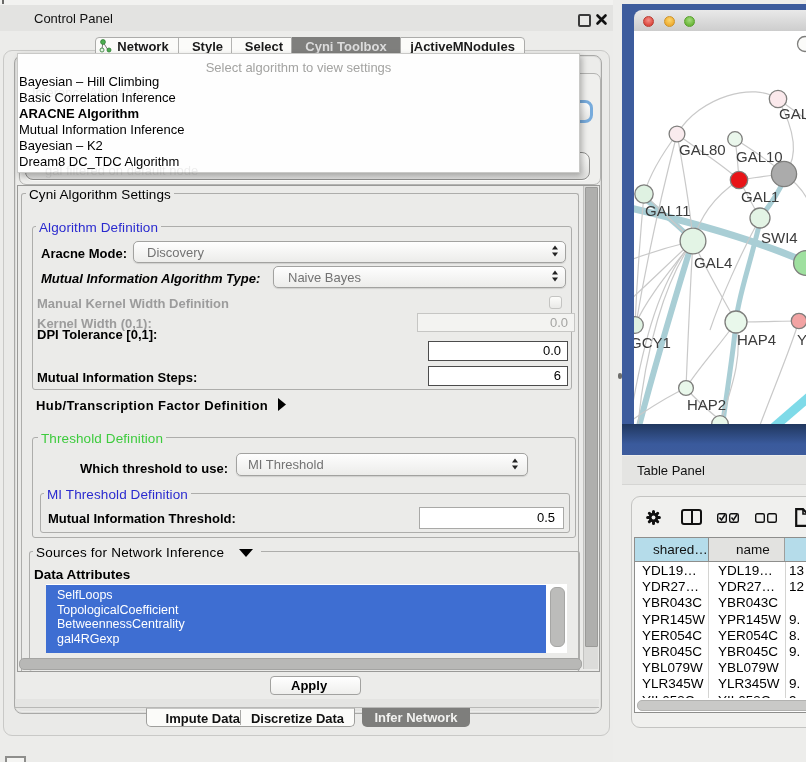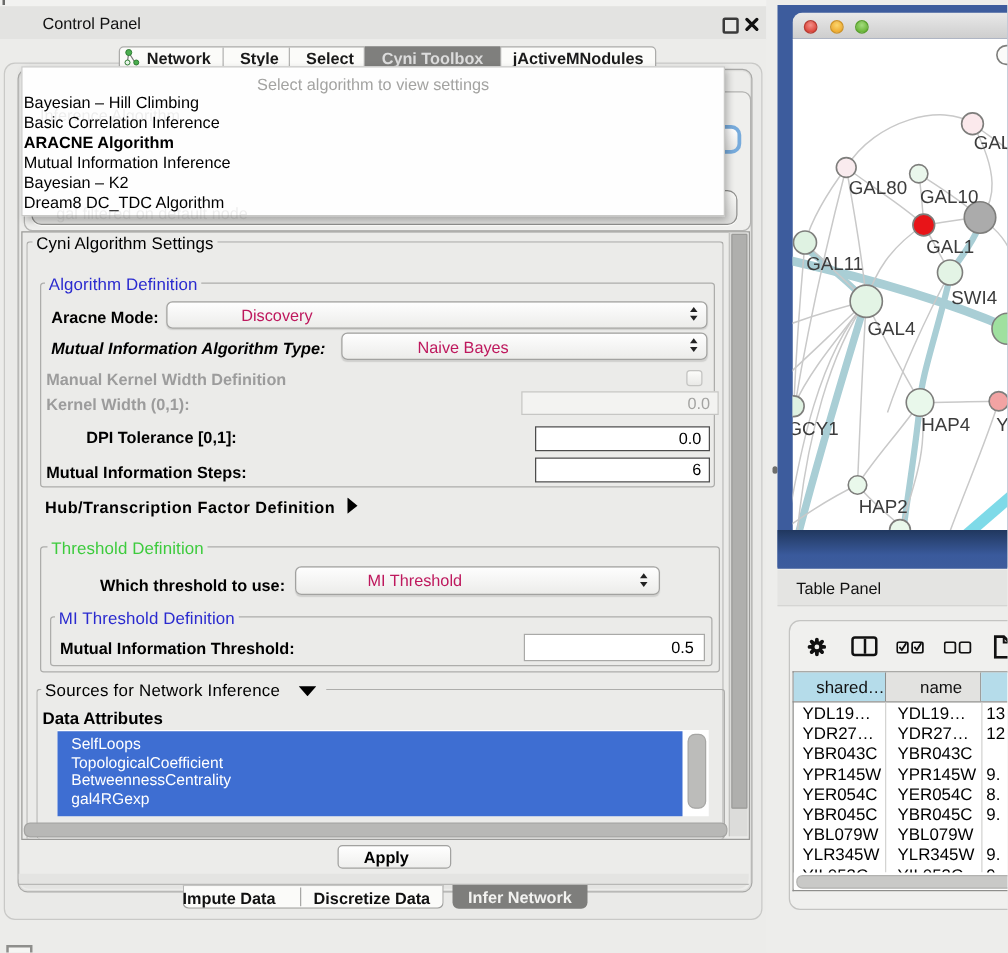--- a/index.html
+++ b/index.html
@@ -3,21 +3,21 @@
 <meta charset="utf-8">
 <style>
   html,body{margin:0;padding:0;}
   body{width:806px;height:762px;overflow:hidden;position:relative;
        font-family:"Liberation Sans",sans-serif;background:#ECECEA;}
   .abs{position:absolute;}
   .lbl{font-size:13px;font-weight:bold;color:#000;}
   .glbl{font-size:13px;font-weight:bold;color:#9C9C9C;}
   .combo{background:linear-gradient(#FEFEFE,#ECECEA);border:1px solid #A2A2A0;border-radius:5px;
          box-shadow:0 1px 1px rgba(0,0,0,0.12);}
-  .combotxt{font-size:13px;color:#be185d;position:absolute;top:3px;margin-left:46px;}
+  .combotxt{font-size:13px;color:#737373;position:absolute;top:3px;}
   .fld{background:#fff;border:1px solid #4C4C4C;font-size:13px;color:#000;text-align:right;}
   .grpline{border:1px solid #ADADAB;border-radius:3px;}
 </style>
 </head>
 <body>
 
 <div class="abs" style="left:0;top:0;width:806px;height:5px;background:#F2F2F0;"></div>
 <div class="abs" style="left:2px;top:0;width:2px;height:4px;background:#6A6A68;"></div>
 
 <div class="abs" style="left:0;top:5px;width:613px;height:26px;background:#E3E3E1;border-bottom:1px solid #D8D8D6;"></div>
@@ -65,21 +65,21 @@
     <path d="M4 0.5 L7 4.5 L1 4.5 Z" fill="#222"></path>
     <path d="M4 11.5 L7 7.5 L1 7.5 Z" fill="#222"></path>
   </svg>
 
 <div class="abs glbl" style="left:37px;top:296px;">Manual Kernel Width Definition</div>
 <div class="abs" style="left:549px;top:296px;width:11px;height:11px;border:1px solid #C4C4C2;border-radius:3px;background:linear-gradient(#FCFCFA,#E9E9E7);"></div>
 
 <div class="abs glbl" style="left:37px;top:316px;">Kernel Width (0,1):</div>
 <div class="abs" style="left:417px;top:313px;width:150px;height:17px;background:#F3F3F1;border:1px solid #C6C6C4;font-size:13px;color:#A4A4A2;text-align:right;padding-right:6px;line-height:17px;box-sizing:content-box;">0.0</div>
 
-<div class="abs lbl" style="left:37px;top:342px;margin-left:32px;">DPI Tolerance [0,1]:</div>
+<div class="abs lbl" style="left:37px;top:327px;">DPI Tolerance [0,1]:</div>
 <div class="abs fld" style="left:428px;top:341px;width:132px;height:18px;padding-right:6px;line-height:18px;">0.0</div>
 
 <div class="abs lbl" style="left:37px;top:370px;">Mutual Information Steps:</div>
 <div class="abs fld" style="left:428px;top:366px;width:132px;height:18px;padding-right:6px;line-height:18px;">6</div>
 
 <div class="abs lbl" style="left:36px;top:398px;letter-spacing:0.4px;">Hub/Transcription Factor Definition</div>
 <svg class="abs" style="left:277px;top:398px;" width="10" height="13" viewBox="0 0 10 13">
     <path d="M1 0 L9 6.5 L1 13 Z" fill="#000"></path>
   </svg>
 
@@ -113,21 +113,21 @@
 
 <div class="abs" style="left:19px;top:658px;width:561px;height:10px;background:#B8B8B6;border:1px solid #A4A4A2;border-radius:5px;"></div>
 
 <div class="abs" style="left:270px;top:676px;width:69px;height:17px;background:linear-gradient(#FFFFFF,#EFEFED);border:1px solid #A2A2A0;border-radius:4px;text-align:left;line-height:17px;font-size:13px;font-weight:600;color:#000;padding-left:20px;">Apply</div>
 
 <div class="abs" style="left:15px;top:699px;width:584px;height:12px;background:#E4E4E2;border-bottom-left-radius:8px;border-bottom-right-radius:8px;"></div>
 <div class="abs" style="left:15px;top:707px;width:584px;height:1px;background:#B8B8B6;"></div>
 
 <div class="abs" style="left:146px;top:708px;width:209px;height:19px;background:#FBFBF9;border:1px solid #9E9E9C;border-top:1px solid #C6C6C4;border-radius:0 0 5px 5px;box-sizing:border-box;"></div>
 <div class="abs" style="left:240px;top:710px;width:1px;height:15px;background:#A8A8A6;"></div>
-<div class="abs" style="left:146px;top:711px;width:94px;text-align:left;font-size:13px;font-weight:600;color:#111;">Impute Data</div>
+<div class="abs" style="left:146px;top:711px;width:94px;text-align:right;font-size:13px;font-weight:600;color:#111;">Impute Data</div>
 <div class="abs" style="left:240px;top:711px;width:115px;text-align:center;font-size:13px;font-weight:600;color:#111;">Discretize Data</div>
 <div class="abs" style="left:362px;top:708px;width:108px;height:19px;background:#7E7E7C;border-radius:0 0 5px 5px;text-align:center;line-height:19px;font-size:13px;font-weight:600;color:#F2F2F0;box-sizing:border-box;">Infer Network</div>
 
 <div class="abs" style="left:5px;top:756px;width:17px;height:12px;border:2px solid #8E8E8C;background:#F5F5F3;"></div>
 
 <div class="abs" style="left:95px;top:37px;width:197px;height:17px;background:#FBFBF9;border:1px solid #ACACAA;border-radius:4px 0 0 0;box-sizing:border-box;"></div>
 <div class="abs" style="left:178px;top:38px;width:1px;height:15px;background:#B4B4B2;"></div>
 <div class="abs" style="left:231px;top:38px;width:1px;height:15px;background:#B4B4B2;"></div>
 <div class="abs" style="left:292px;top:37px;width:108px;height:17px;background:#7F7F7D;"></div>
 <div class="abs" style="left:400px;top:37px;width:125px;height:17px;background:#FBFBF9;border:1px solid #ACACAA;border-radius:0 4px 0 0;box-sizing:border-box;"></div>

